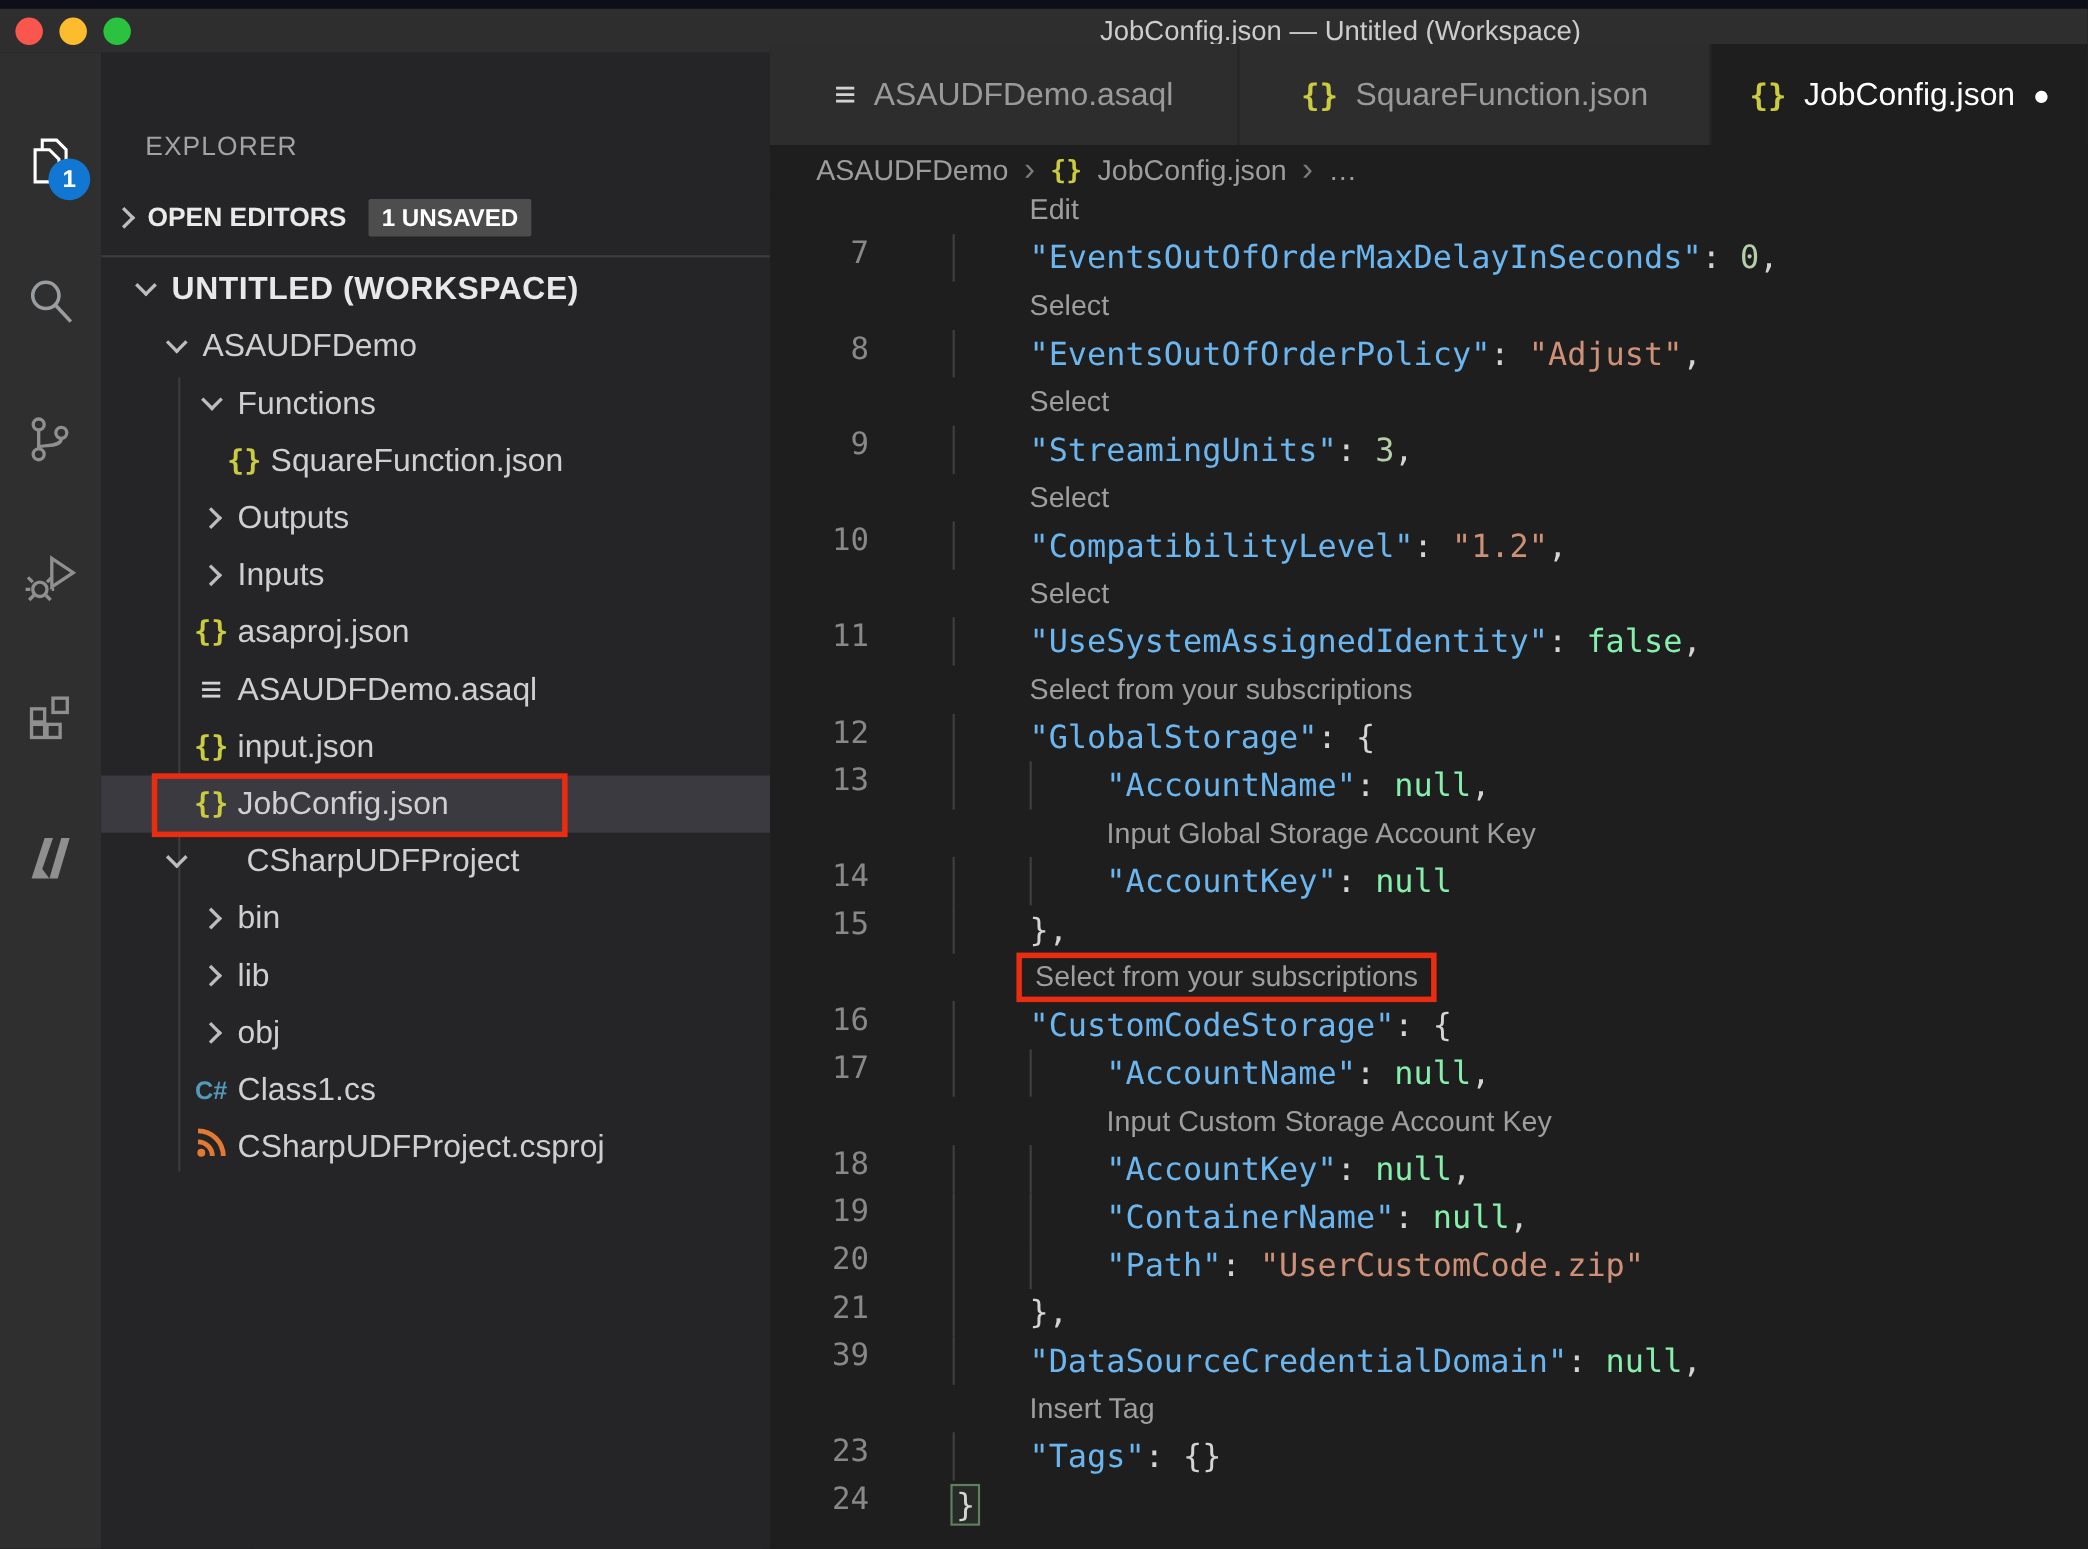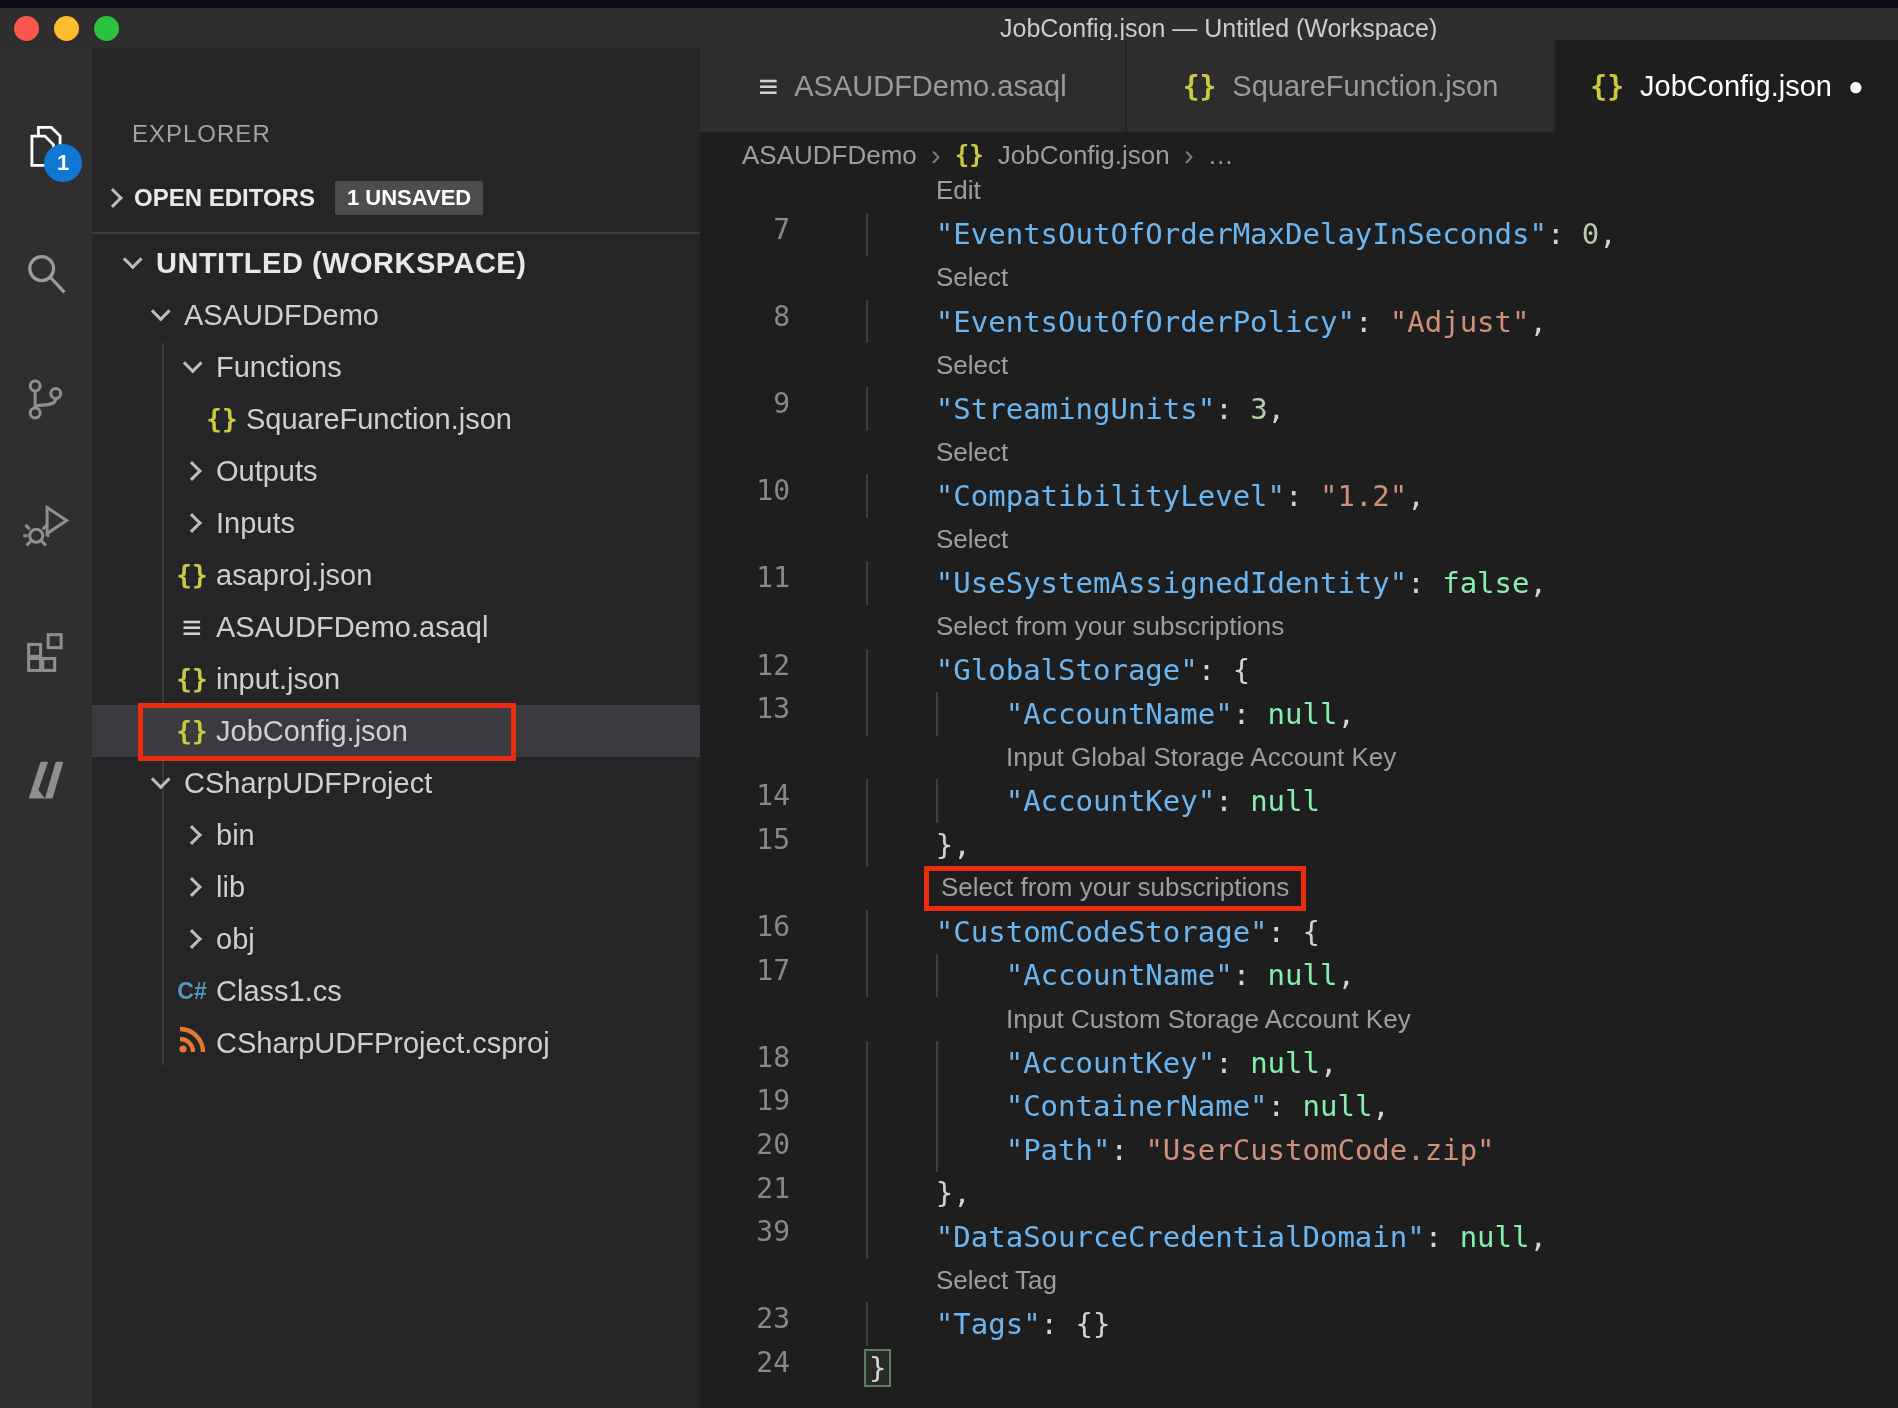--- a/index.html
+++ b/index.html
@@ -201,21 +201,21 @@
           </span>
           <span class="tlabel">input.json</span>
         </div>
         <div class="trow selected" style="padding-left: 76px;">
           <span class="islot">
             <span class="fi-json">{}</span>
           </span>
           <span class="tlabel">JobConfig.json</span>
           <div class="anno-tree"></div>
         </div>
-        <div class="trow" style="padding-left: 44px;">
+        <div class="trow" style="padding-left: 44px; gap: 40px;">
           <span class="islot">
             <span class="chv down"></span>
           </span>
           <span class="tlabel">CSharpUDFProject</span>
         </div>
         <div class="trow" style="padding-left: 76px;">
           <span class="islot">
             <span class="chv right"></span>
           </span>
           <span class="tlabel">bin</span>
@@ -444,21 +444,21 @@
         <div class="crow">
           <span class="lnum">39</span>
           <span class="cbody">
             <span class="guide" style="left: 76px;"></span>
             <span class="codeline"><span class="c-pl">    </span><span class="c-k">"DataSourceCredentialDomain"</span><span class="c-p">: </span><span class="c-b">null</span><span class="c-p">,</span></span>
           </span>
         </div>
         <div class="crow">
           <span class="lnum"></span>
           <span class="cbody">
-            <span class="lens" style="margin-left: 70px;">Select Tag</span>
+            <span class="lens" style="margin-left: 70px;">Insert Tag</span>
           </span>
         </div>
         <div class="crow">
           <span class="lnum">23</span>
           <span class="cbody">
             <span class="guide" style="left: 76px;"></span>
             <span class="codeline"><span class="c-pl">    </span><span class="c-k">"Tags"</span><span class="c-p">: {}</span></span>
           </span>
         </div>
         <div class="crow">

